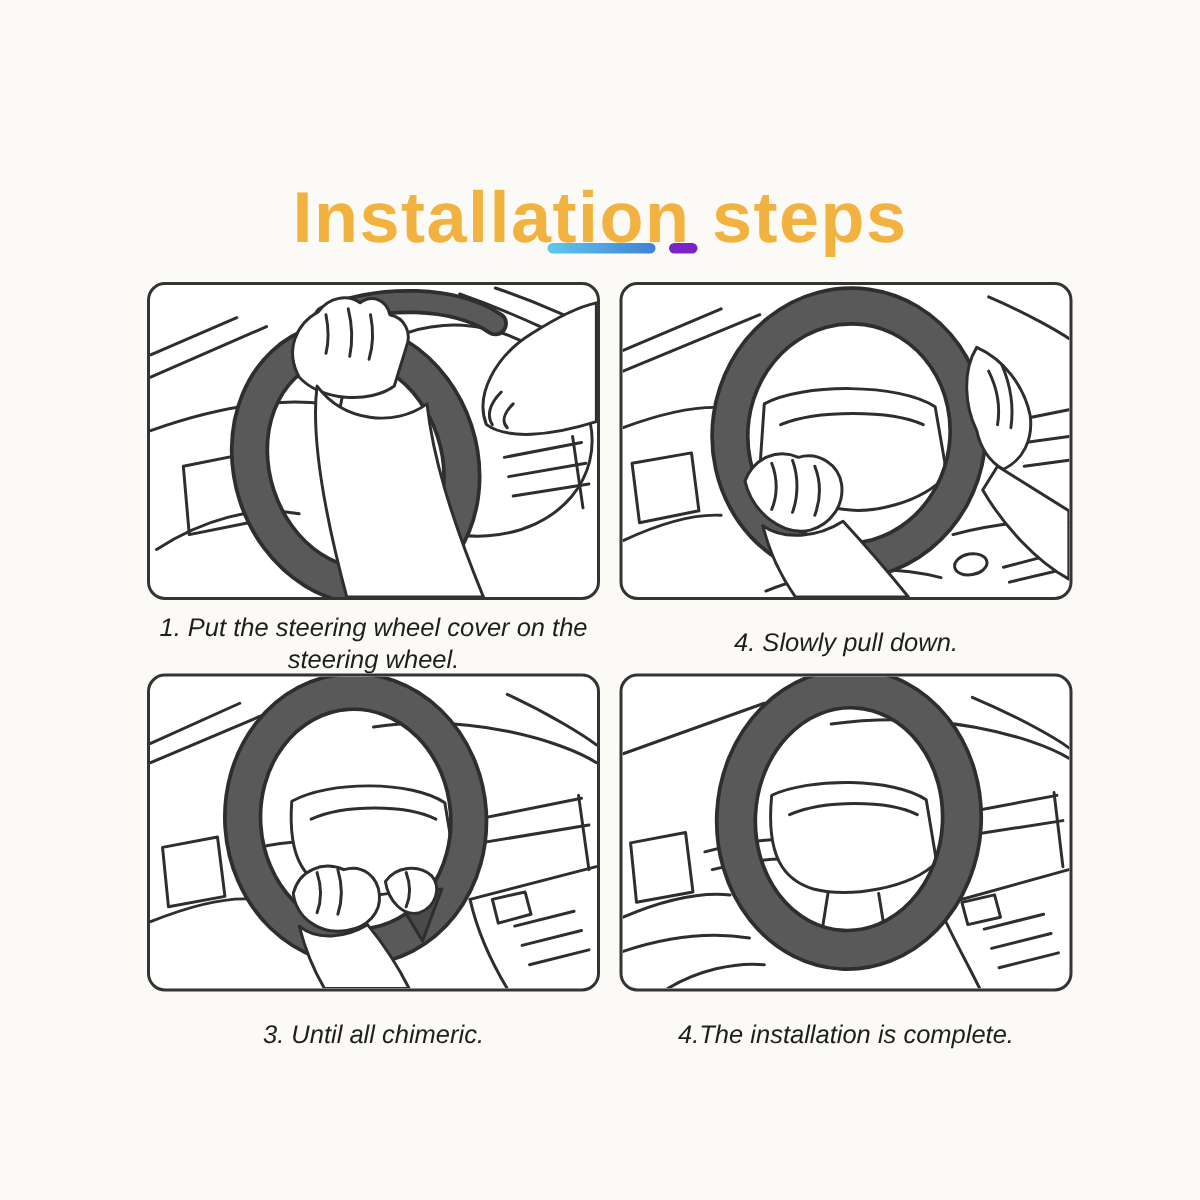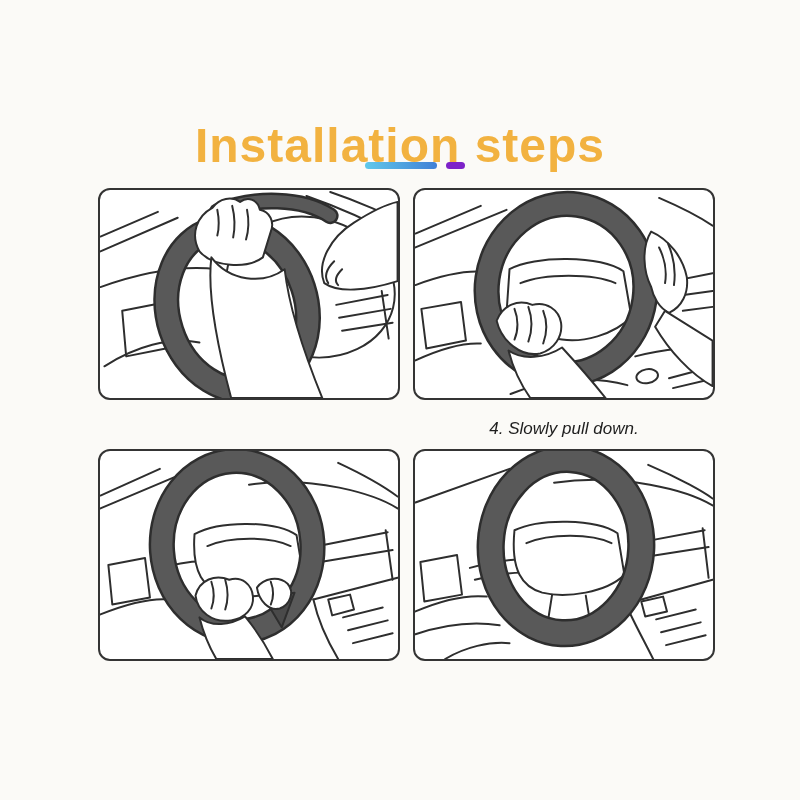--- a/index.html
+++ b/index.html
@@ -80,20 +80,21 @@
         <path class="white-shape" d="M300,12 L300,92 C268,102 240,104 226,94 C218,74 232,48 256,33 C270,24 286,15 300,12 Z"></path>
         <path class="line" d="M236,72 C228,80 226,88 230,94"></path>
         <path class="line" d="M244,80 C238,86 236,92 240,96"></path>
         <path class="white-shape" d="M100,62 C90,44 98,26 113,18 C120,8 133,6 141,12 C149,6 159,10 161,20 C171,22 176,32 172,42 L164,68 C148,80 114,78 100,62 Z"></path>
         <path class="line" d="M118,20 C120,30 120,38 118,46"></path>
         <path class="line" d="M133,16 C136,28 136,38 134,48"></path>
         <path class="line" d="M148,20 C150,30 150,40 147,50"></path>
         <path class="white-shape" d="M112,68 C108,100 116,150 132,210 L224,210 C202,156 190,116 186,80 C164,96 130,92 112,68 Z"></path>
       </svg>
     </div>
+    <div class="caption">1. Put the steering wheel cover on the steering wheel.</div>
   </div>
 
   <div class="step" id="step2">
     <div class="panel">
       <svg viewBox="0 0 300 210">
         <path class="line" d="M0,58 L92,20"></path>
         <path class="line" d="M0,44 L66,16"></path>
         <path class="line" d="M246,8 C274,20 294,32 300,36"></path>
         <path class="line" d="M0,96 C35,83 60,80 78,84"></path>
         <path class="line" d="M6,120 L46,113 L51,152 L11,160 Z"></path>
@@ -155,20 +156,21 @@
         </g>
         <path class="dark-fill" d="M165,148 L196,143 L183,178 Z"></path>
         <path class="white-shape" d="M158,138 C165,128 180,126 189,134 C196,142 192,155 181,159 C170,162 160,151 158,138 Z"></path>
         <path class="line" d="M172,132 C175,140 175,148 172,155"></path>
         <path class="white-shape" d="M96,146 C100,130 116,124 130,130 C143,126 153,135 154,147 C155,159 146,169 132,171 C113,174 98,162 96,146 Z"></path>
         <path class="line" d="M112,132 C115,141 115,151 112,159"></path>
         <path class="line" d="M126,130 C129,140 129,151 126,160"></path>
         <path class="white-shape" d="M100,168 C104,184 110,198 117,210 L174,210 C165,192 155,178 146,167 C131,176 112,178 100,168 Z"></path>
       </svg>
     </div>
+    <div class="caption">3. Until all chimeric.</div>
   </div>
 
   <div class="step" id="step4">
     <div class="panel">
       <svg viewBox="0 0 300 210">
         <path class="line" d="M0,52 L95,18"></path>
         <path class="line" d="M235,14 C268,28 292,42 300,48"></path>
         <path class="line" d="M140,32 C210,22 275,40 300,55"></path>
         <path class="line" d="M5,112 L42,105 L47,145 L9,152 Z"></path>
         <path class="line" d="M0,162 C28,150 52,145 72,147"></path>
@@ -190,15 +192,16 @@
         <path class="line" d="M138,145 L132,183"></path>
         <path class="line" d="M172,146 L178,183"></path>
         <path class="line" d="M125,186 C150,178 168,178 186,186"></path>
         <g transform="rotate(3 152 96)">
           <ellipse class="gray-ring" cx="152" cy="96" rx="76" ry="88" stroke-width="26"></ellipse>
           <ellipse class="ring-edge" cx="152" cy="96" rx="89" ry="101"></ellipse>
           <ellipse class="ring-edge" cx="152" cy="96" rx="63" ry="75"></ellipse>
         </g>
       </svg>
     </div>
+    <div class="caption">4.The installation is complete.</div>
   </div>
 
 </div>
 
 </body></html>

